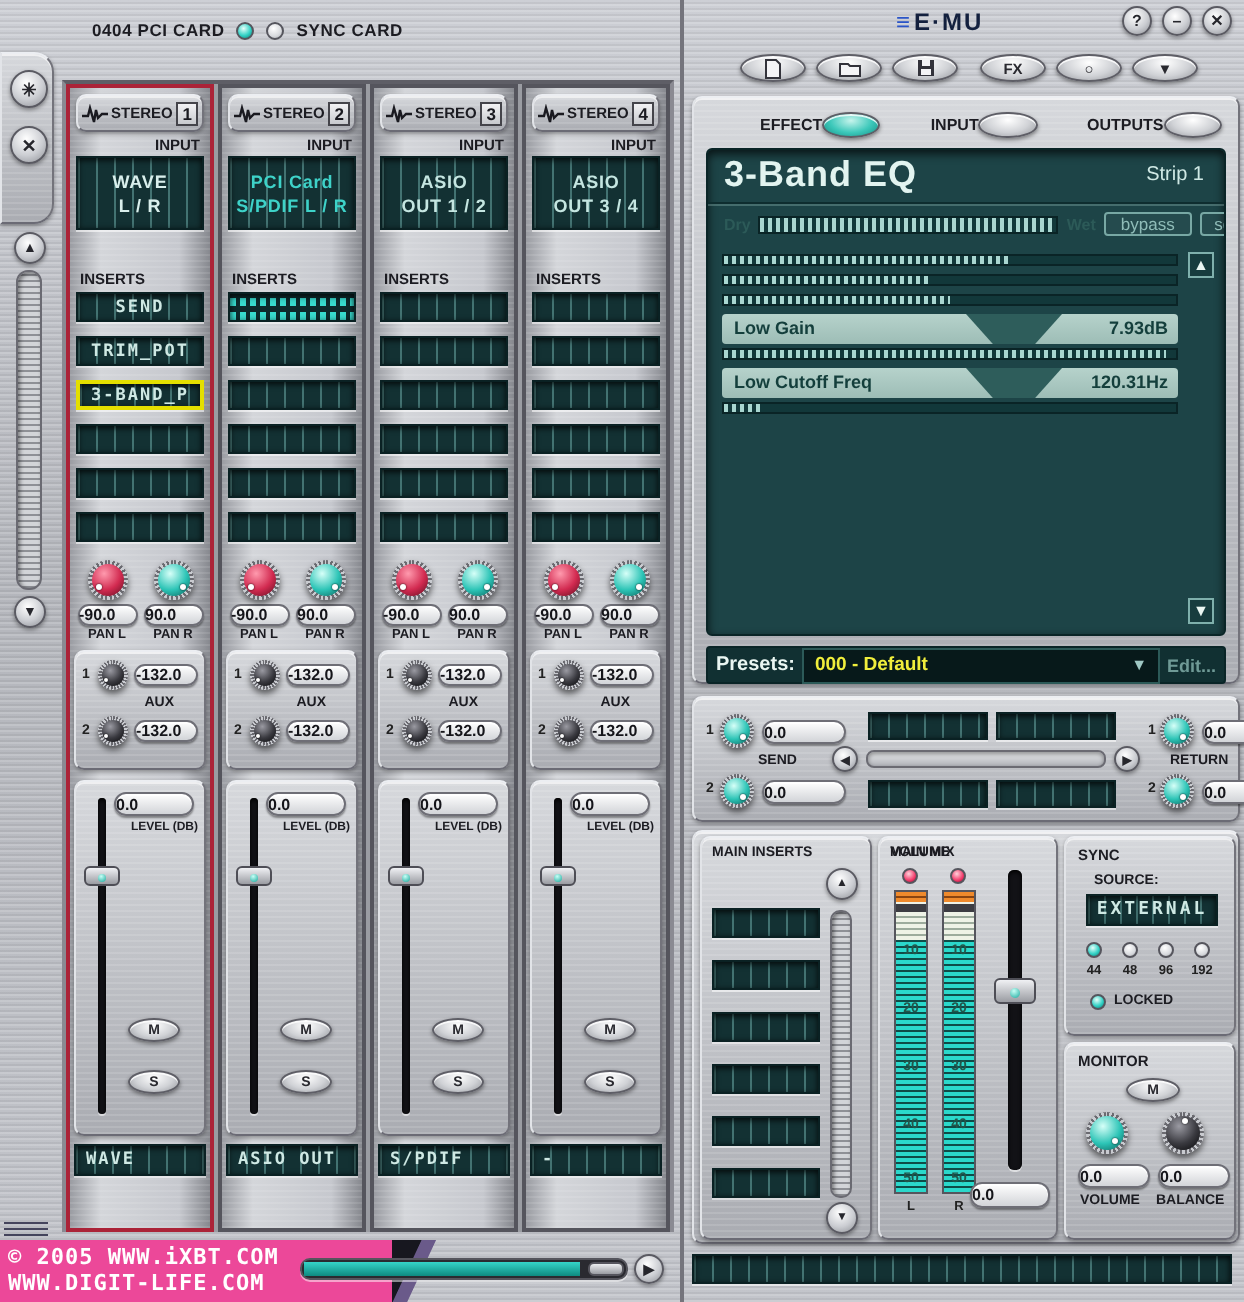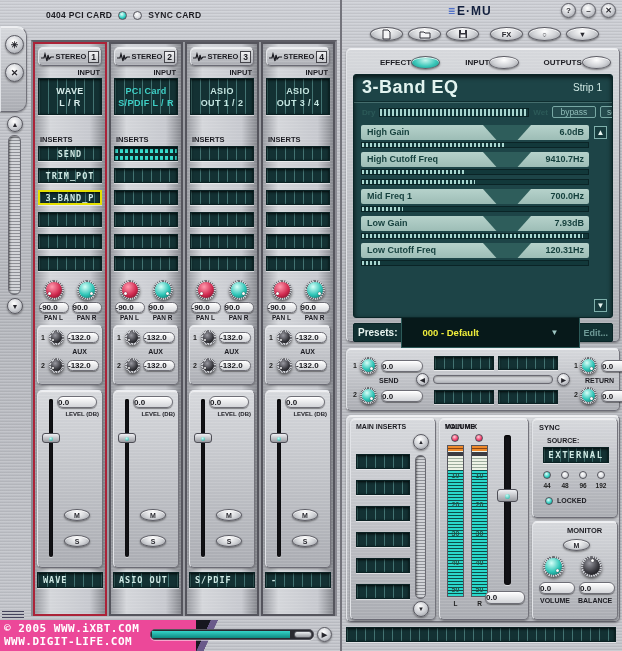--- a/index.html
+++ b/index.html
@@ -141,22 +141,22 @@
     border-radius:2px; font-size:9px; font-weight:bold; color:#143f3c; line-height:15px; padding:0 6px; }
   .eq-notch { position:absolute; right:58px; top:0; width:48px; height:15px; background:#2e5d5b;
     clip-path:polygon(0 0,100% 0,72% 100%,28% 100%); }
   .eq-val { position:absolute; right:5px; max-width:56px; overflow:hidden; white-space:nowrap; }
   .eq-slide { margin-top:2px; height:6px; }
   .fxarrow { position:absolute; right:5px; width:13px; height:13px; background:#173c3e;
     border:1px solid #7fb0ac; color:#eaf6f2; font-size:8px; text-align:center; line-height:12px; }
   #presets-bar { margin-top:5px; width:260px; height:19px; background:#113032; border:1px solid #0a2527;
     border-radius:2px; display:flex; align-items:center; padding:0 4px; gap:4px; }
   #presets-bar .lbl { color:#eaf6f2; font-size:10px; }
-  #preset-field { flex:1; height:31px; background:#07191a; border:1px solid #2c5a58; color:#f0ee3c;
-    font-size:9.5px; font-weight:bold; padding:0 20px; line-height:12px; display:flex; align-items:center; justify-content:space-between;text-align:right; }
+  #preset-field { flex:1; height:18px; background:#07191a; border:1px solid #2c5a58; color:#f0ee3c;
+    font-size:9.5px; font-weight:bold; padding:0 5px; line-height:12px; display:flex; align-items:center; justify-content:space-between;text-align:right; }
   #preset-field .dd { color:#9fc8c4; font-size:8px; }
   #edit-lnk { color:#6f9a96; font-size:9px; font-weight:bold; }
   
   #aux-frame { position:absolute; left:4px; top:348px; width:274px; height:63px; }
   #aux-frame .n { position:absolute; font-size:7px; font-weight:bold; color:#222; }
   #aux-frame .knurl { position:absolute; width:17px; height:17px; }
   #aux-frame .pill { position:absolute; width:42px; height:12px; line-height:11px; }
   #aux-frame .buslbl { position:absolute; font-size:7px; }
   .bus-disp { position:absolute; width:60px; height:14px; }
   #bus-scroll { position:absolute; left:86px; top:26px; width:120px; height:9px; border-radius:4px;
@@ -195,21 +195,21 @@
   #sync-panel .title { position:absolute; left:6px; top:4px; font-size:7.5px; }
   #sync-src { position:absolute; left:14px; top:18px; font-size:7px; }
   #sync-disp { position:absolute; left:10px; top:28px; width:66px; height:16px; display:flex; align-items:center;
     justify-content:center; font-size:9px; letter-spacing:1.5px;
     background-image:repeating-linear-gradient(90deg, rgba(125,195,190,.4) 0 1px, transparent 1px 8px); }
   .rate { position:absolute; top:52px; width:8px; height:8px; }
   .rate-lbl { position:absolute; top:63px; font-size:6.5px; font-weight:bold; color:#222; width:14px; text-align:center; }
   #locked-led { position:absolute; left:12px; top:78px; width:8px; height:8px; }
   #locked-lbl { position:absolute; left:24px; top:78px; font-size:7px; }
   #mon-panel { position:absolute; left:185px; top:105px; width:86px; height:99px; }
-  #mon-panel .title { position:absolute; left:6px; top:4px; font-size:7.5px;margin-left:28px; }
+  #mon-panel .title { position:absolute; left:6px; top:4px; font-size:7.5px; }
   #mon-mute { position:absolute; left:30px; top:17px; width:27px; height:12px; font-size:7px; }
   #mon-panel .knurl { position:absolute; width:21px; height:21px; top:34px; }
   #mon-panel .pill { position:absolute; top:60px; width:36px; height:12px; line-height:11px; }
   #mon-panel .klbl { position:absolute; top:75px; font-size:7px; }
   #bot-disp { position:absolute; left:4px; top:627px; width:270px; height:15px; }
 
   
   #copy-block { position:absolute; left:0; top:620px; width:196px; height:31px; background:#ec4899;
     color:#fff; font-family:"DejaVu Sans Mono", monospace; font-weight:bold; font-size:11px;
     line-height:13px; padding:2px 0 0 4px; letter-spacing:.5px; }
@@ -619,40 +619,32 @@
         <span class="dw">Dry</span>
         <div class="hslider" id="dw-track">
             <div class="hfill" style="width: 100%;"></div>
           </div>
         <span class="dw">Wet</span>
         <div class="fxsm" style="width:44px;">bypass</div>
         <div class="fxsm" style="width:30px;">solo</div>
       </div>
       <div id="params">
         <div class="eq-row">
-          <div class="eq-head"><span>High Gain</span><span class="eq-notch"></span><span class="eq-val">6.0dB</span></div>
           <div class="hslider eq-slide">
               <div class="hfill" style="width: 63%;"></div>
             </div>
         </div>
         <div class="eq-row">
-          <div class="eq-head"><span>High Cutoff Freq</span><span class="eq-notch"></span><span class="eq-val">9410.7Hz</span></div>
           <div class="hslider eq-slide">
               <div class="hfill" style="width: 46%;"></div>
             </div>
         </div>
         <div class="eq-row">
           <div class="hslider eq-slide">
               <div class="hfill" style="width: 50%;"></div>
-            </div>
-        </div>
-        <div class="eq-row">
-          <div class="eq-head"><span>Mid Freq 1</span><span class="eq-notch"></span><span class="eq-val">700.0Hz</span></div>
-          <div class="hslider eq-slide">
-              <div class="hfill" style="width: 18%;"></div>
             </div>
         </div>
         <div class="eq-row">
           <div class="eq-head"><span>Low Gain</span><span class="eq-notch"></span><span class="eq-val">7.93dB</span></div>
           <div class="hslider eq-slide">
               <div class="hfill" style="width: 98%;"></div>
             </div>
         </div>
         <div class="eq-row">
           <div class="eq-head"><span>Low Cutoff Freq</span><span class="eq-notch"></span><span class="eq-val">120.31Hz</span></div>

